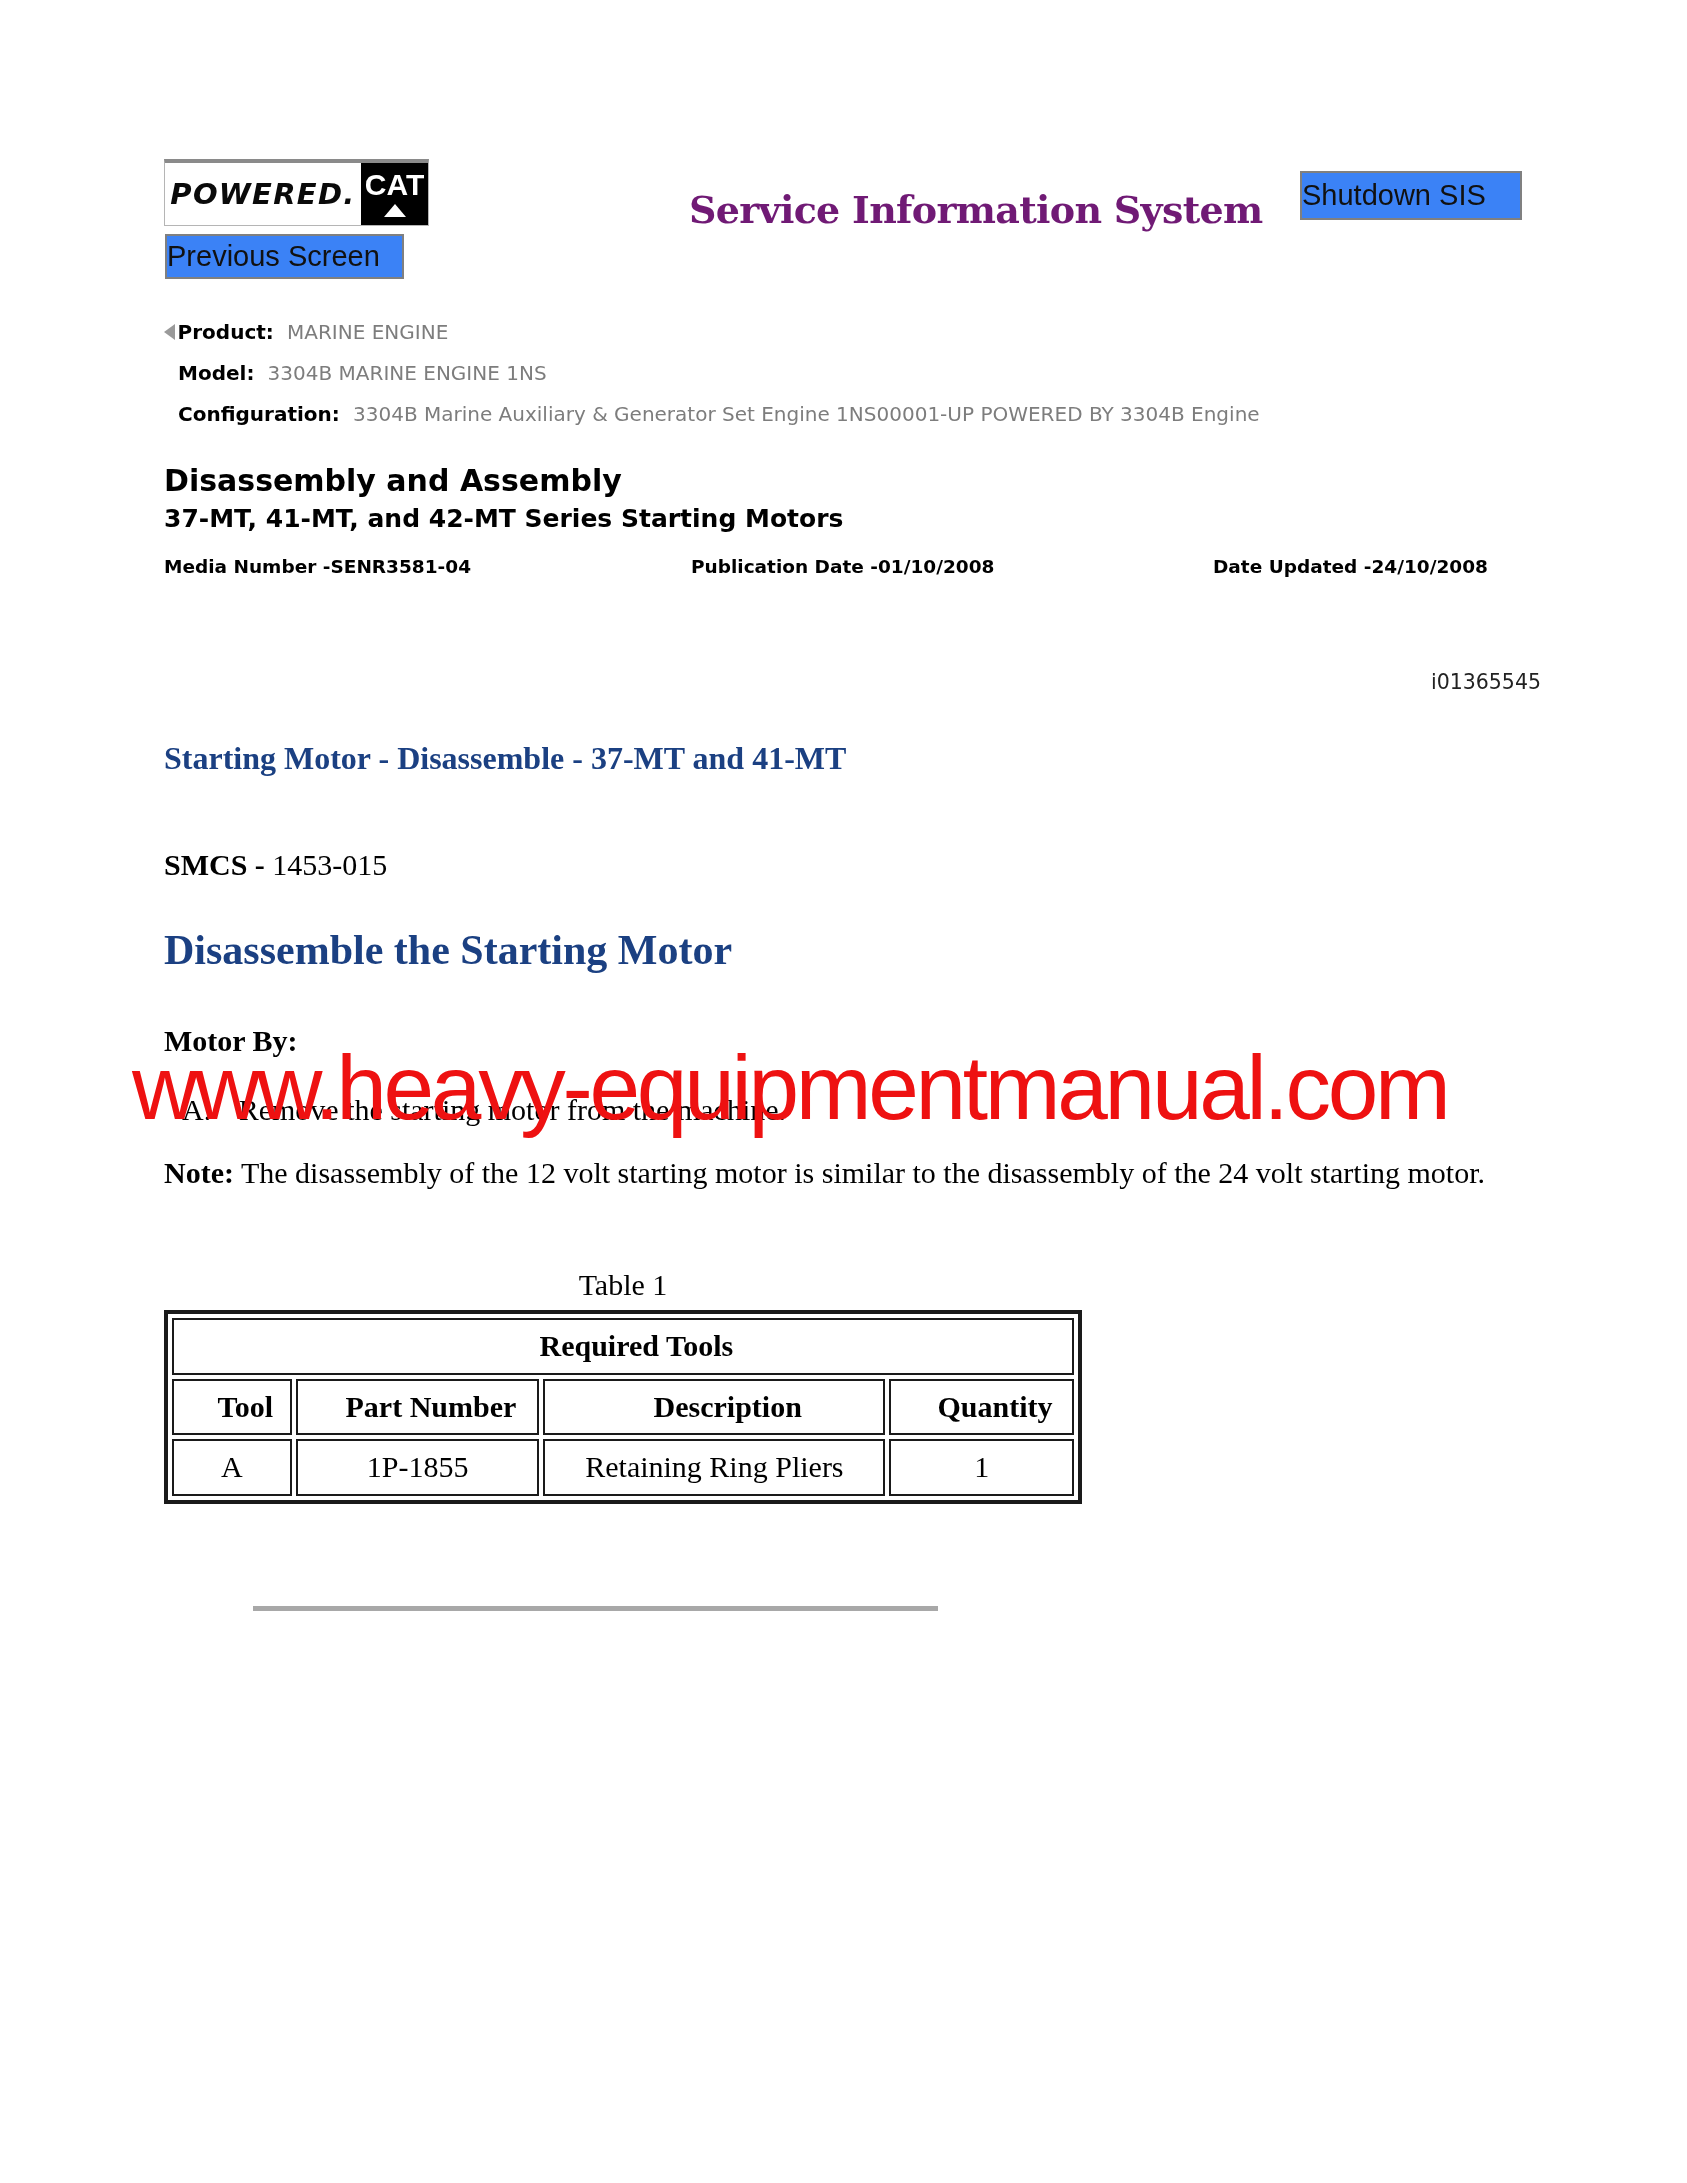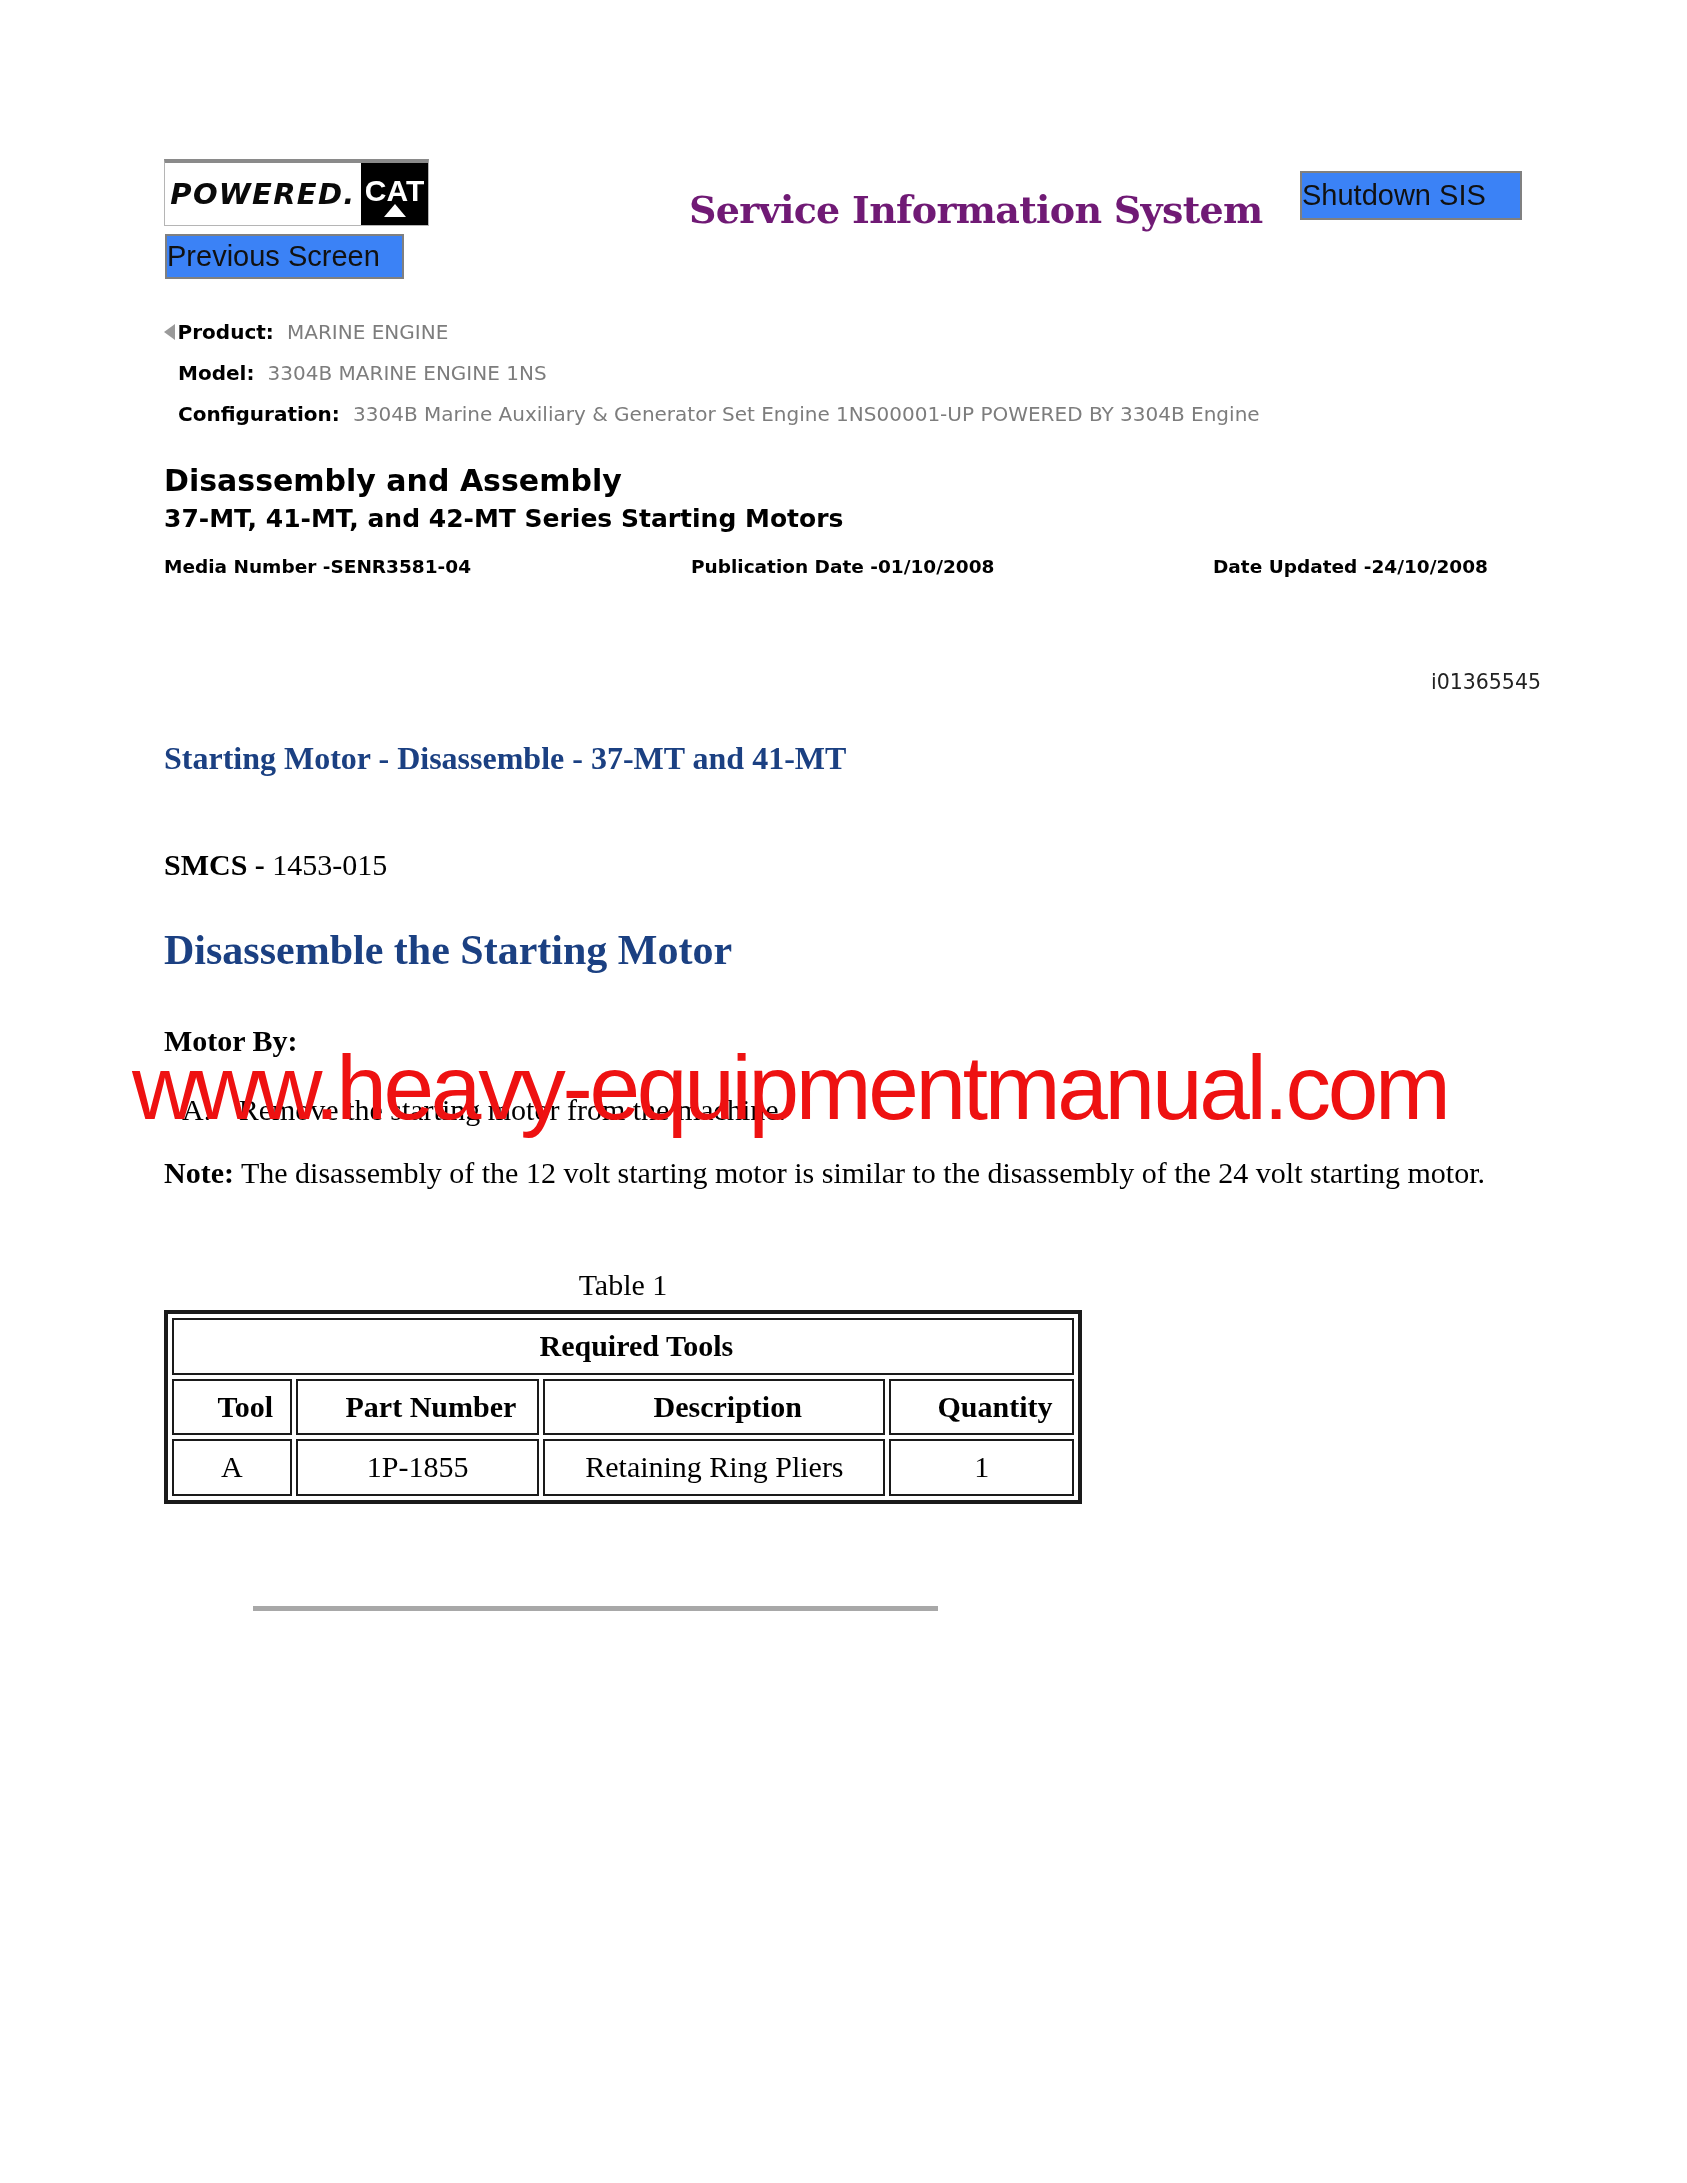--- a/index.html
+++ b/index.html
@@ -30,21 +30,21 @@
     font-weight: bold; font-style: italic;
     font-size: 29px; letter-spacing: 1.3px;
     color: #0a0a0a;
   }
   .logo-right {
     width: 67px; background: #000; color: #fff;
     position: relative;
     display: flex; align-items: flex-start; justify-content: center;
     font-family: "Liberation Sans", sans-serif;
     font-weight: bold; font-size: 30px;
-    padding-top: 11px;
+    padding-top: 5px;
   }
   .cat-triangle {
     position: absolute; bottom: 8px; left: 50%;
     transform: translateX(-50%);
     width: 0; height: 0;
     border-left: 11.2px solid transparent;
     border-right: 11.2px solid transparent;
     border-bottom: 13.2px solid #fff;
   }
   .btn {

